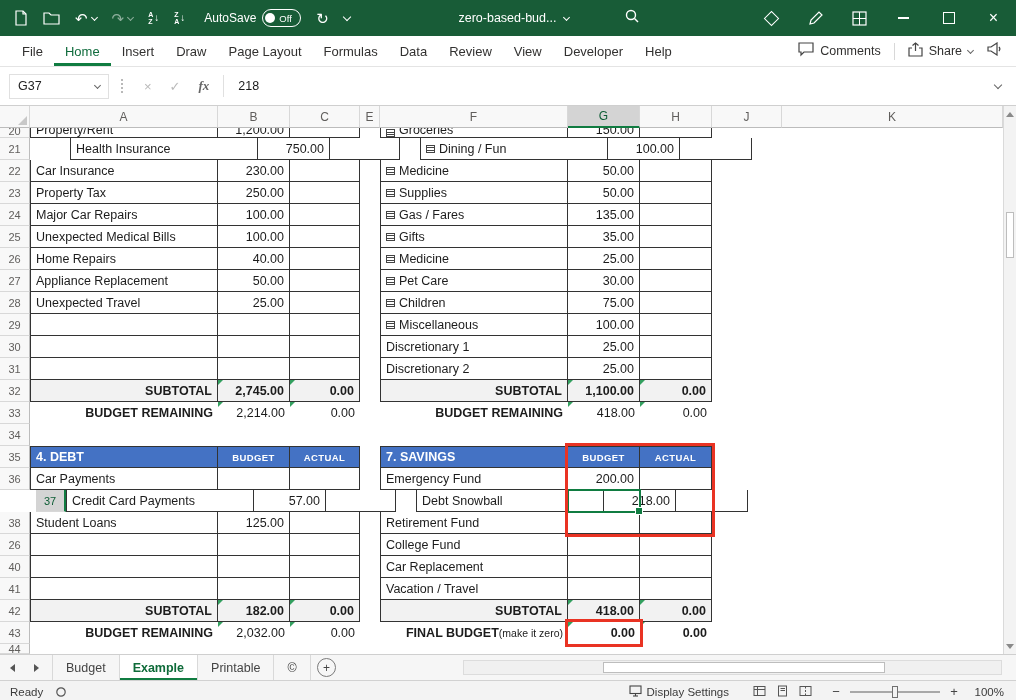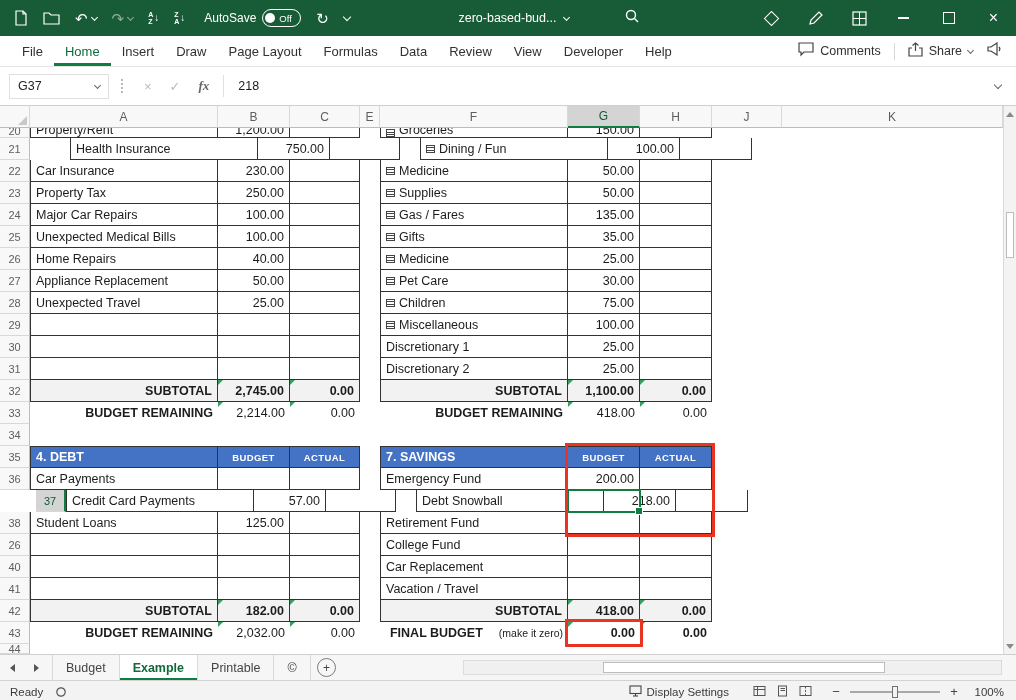--- a/index.html
+++ b/index.html
@@ -64,21 +64,21 @@
   .rh-sel{background:#d4d4d4;color:#0b5c33;border-right:2px solid #107c41}
   .cell{box-sizing:border-box;position:relative;display:flex;align-items:center;font-size:12.5px;color:#1c1c1c;overflow:hidden;white-space:nowrap;flex:0 0 auto}
   .lab{padding-left:5px}
   .num{justify-content:flex-end;padding-right:5px}
   .tbl{border-right:1px solid #333;border-bottom:1px solid #333}
   .bl{border-left:1px solid #333}
   .sub{background:#f2f2f2}
   .bold{font-weight:700}
   .sec{background:#4472c4;color:#fff;font-weight:700;border-top:1px solid #333}
   .sec-sm{font-size:9.5px;letter-spacing:.4px;justify-content:center;padding:0}
-  .note-txt{font-size:10.5px;font-weight:400;margin-left:16px}
+  .note-txt{font-size:10.5px;font-weight:400;margin-left:0}
   .note-icon{width:9px;height:8px;border:1px solid #444;box-sizing:border-box;margin-right:4px;position:relative;flex:0 0 auto}
   .note-icon::before{content:'';position:absolute;left:0;right:0;top:1.5px;height:1px;background:#444}
   .note-icon::after{content:'';position:absolute;left:0;right:0;top:4px;height:1px;background:#444}
   .flag::before{content:'';position:absolute;left:0;top:0;width:0;height:0;border-top:5px solid #33a05f;border-right:5px solid transparent}
   .grow.pt .cell,.grow.pt .rh{align-items:flex-end}
   .grow.pb .rh{align-items:center}
 
   .sel-box{position:absolute;left:567px;top:383px;width:74px;height:24px;border:2px solid #107c41;pointer-events:none;box-sizing:border-box}
   .sel-box::after{content:'';position:absolute;right:-4px;bottom:-4px;width:6px;height:6px;background:#107c41;border:1px solid #fff}
   .redbox{position:absolute;border:3px solid #e93323;pointer-events:none;box-sizing:border-box}

